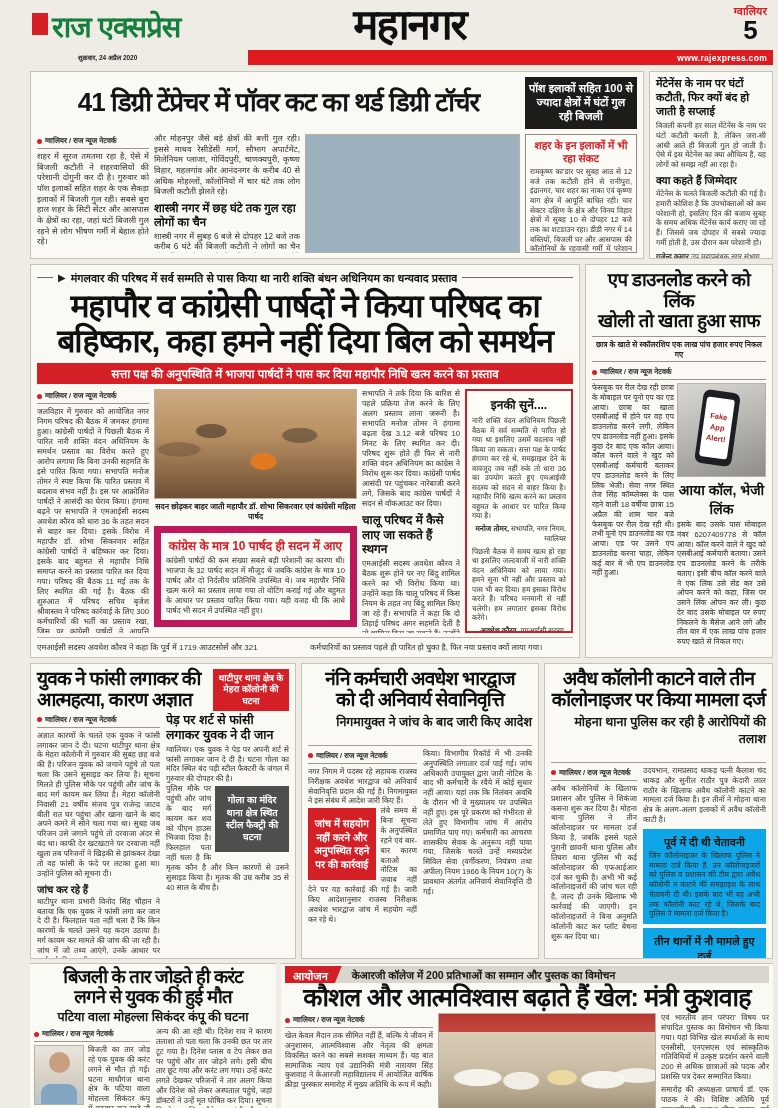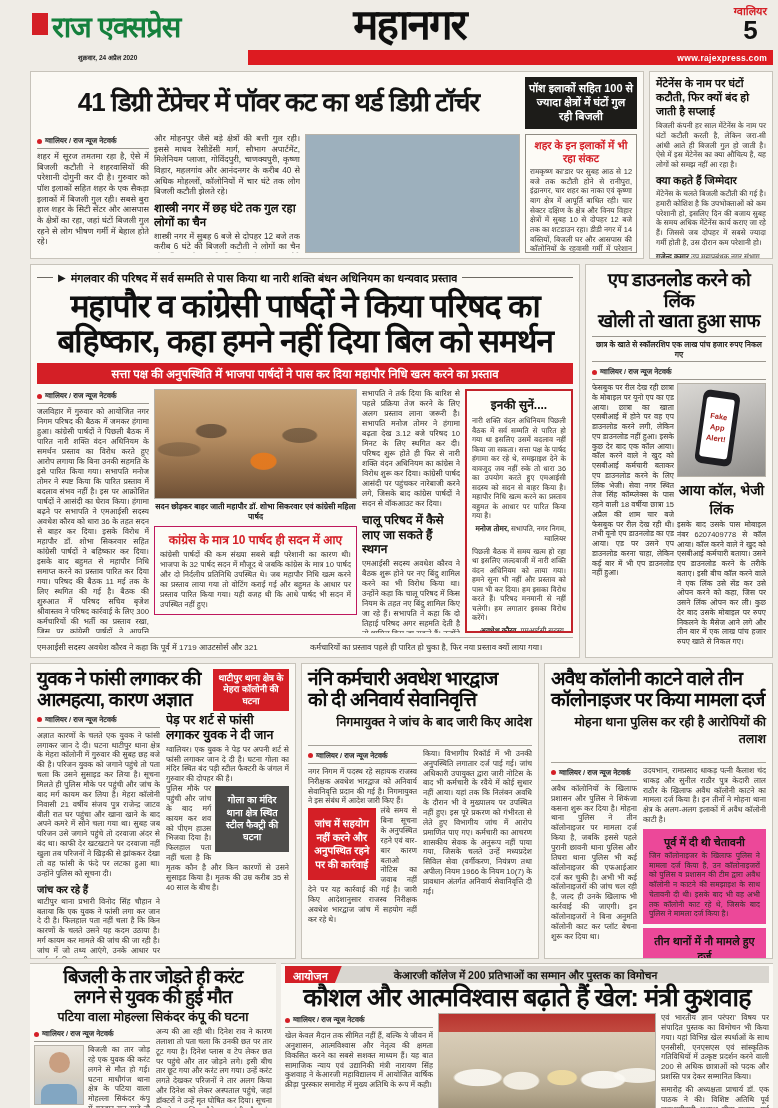--- a/index.html
+++ b/index.html
@@ -75,21 +75,21 @@
   .mp-grid { display:grid; grid-template-columns:112px 1fr 98px 108px; gap:5px; flex:1; overflow:hidden; }
   .mp-c1 .bt, .mp-c3 .bt { font-size:7.7px; }
   .ph-council { height:110px;
     background:
       radial-gradient(ellipse at 54% 66%, rgba(233,122,28,.9) 0 8%, transparent 9%),
       radial-gradient(ellipse at 28% 38%, rgba(42,32,26,.5) 0 7%, transparent 8%),
       radial-gradient(ellipse at 72% 42%, rgba(52,42,32,.45) 0 8%, transparent 9%),
       radial-gradient(ellipse at 12% 55%, rgba(90,70,50,.4) 0 8%, transparent 9%),
       linear-gradient(180deg,#cdab80 0%,#b78f63 42%,#8e6a47 76%,#6e5036 100%);
     background-color:#a8855e; }
-  .cong-box { border:1px solid #be185d; background:#fdfbf6; padding:4px 5px; margin-top:2px; }
+  .cong-box { border:7px solid #be185d; background:#fdfbf6; padding:4px 5px; margin-top:2px; }
   .cong-box h4 { color:#d41f26; font-size:12px; font-weight:bold; text-align:center; margin-bottom:2px; }
   .cong-box .bt { font-size:7.6px; }
   .mp-sub { font-size:12px; font-weight:bold; color:#14120e; line-height:1.2; margin:4px 0 2px; }
   .quote-box { border:2px solid #c2242b; background:#fffdf8; padding:5px; overflow:hidden; }
   .quote-box h4 { font-size:12px; font-weight:bold; text-align:center; margin-bottom:3px; color:#14120e; }
   .quote-box .bt { font-size:7.3px; }
   .q-by { font-size:7.2px; text-align:right; margin:2px 0 4px; }
   .q-by b { font-size:7.4px; }
   .mp-footer { display:flex; gap:10px; border-top:1px solid #b5b1a8; margin-top:4px; padding-top:3px; }
   .mp-footer span { flex:1; font-size:8px; color:#33302b; }
@@ -114,37 +114,37 @@
   .s3-right { flex:1; }
   .s3-headrow { display:flex; gap:5px; align-items:flex-start; margin-bottom:2px; }
   .s3-h { font-size:19px; font-weight:bold; color:#101010; line-height:1.08; letter-spacing:-.8px; flex:1; }
   .badge-red { width:76px; flex:none; background:#d41f26; color:#fff; font-size:9px; font-weight:bold; text-align:center; line-height:1.25; padding:4px 2px; }
   .s3-cols { display:flex; gap:6px; overflow:hidden; }
   .s3-cols .col { flex:1; }
   .s3-cols .bt { font-size:7.6px; }
   .minisub { font-size:10px; font-weight:bold; color:#14120e; margin:3px 0 1px; }
   .tree-head { font-size:12.5px; font-weight:bold; color:#12100d; line-height:1.2; margin-bottom:2px; }
   .badge-dark { float:right; width:60%; background:#4f4e4c; color:#fff; font-size:9.5px; font-weight:bold; text-align:center; line-height:1.3; padding:8px 4px; margin:2px 0 2px 4px; }
-  .s3-hc { font-size:19px; font-weight:bold; color:#101010; line-height:1.1; letter-spacing:-.8px; }
+  .s3-hc { font-size:19px; font-weight:bold; color:#101010; text-align:center; line-height:1.1; letter-spacing:-.8px; }
   .s3-deck { font-size:12.5px; font-weight:bold; text-align:right; color:#191712; border-bottom:1px solid #a5a199; padding:2px 0 15px; margin-bottom:3px; }
   .redbox-inline { float:left; width:62%; background:#d41f26; color:#fff; font-size:10px; font-weight:bold; text-align:center; line-height:1.35; padding:9px 5px; margin:2px 5px 2px 0; }
-  .pink-box { background:#ec4899; padding:5px 6px; margin-top:4px; }
+  .pink-box { background:#0ea5e9; padding:5px 6px; margin-top:4px; }
   .pink-box h4 { font-size:11px; font-weight:bold; text-align:center; color:#191712; margin-bottom:2px; }
   .pink-box .bt { font-size:7.5px; }
 
   
   .row-s4 { height:176px; }
   .s4-left { width:246px; flex:none; background:#fbf9f4; border-top:1px solid #c7c3ba; padding:3px 4px; overflow:hidden; position:relative; }
   .s4-right { flex:1; background:#fbf9f4; border-top:1px solid #c7c3ba; padding:2px 4px; overflow:hidden; position:relative; }
   .s4-h { font-size:18.5px; font-weight:bold; color:#101010; text-align:center; line-height:1.08; letter-spacing:-.8px; }
   .s4-deck { font-size:12.5px; font-weight:bold; text-align:center; color:#191712; margin:1px 0 2px; }
   .ph-portrait { width:50px; height:60px; float:left; margin:0 4px 2px 0; border:1px solid #b7b2a8; position:relative; background:linear-gradient(180deg,#eae5dc 0%,#d7d0c3 55%,#bac6ce 100%); }
   .ph-portrait::before { content:""; position:absolute; left:50%; top:11%; width:21px; height:21px; margin-left:-10.5px; border-radius:50%; background:#c99f81; }
   .ph-portrait::after { content:""; position:absolute; left:50%; bottom:0; width:36px; height:20px; margin-left:-18px; border-radius:9px 9px 0 0; background:#82a6c2; }
-  .event-striprow { display:flex; align-items:stretch; height:17px; margin-bottom:1px; background:#d9d6d0;gap:42px; }
+  .event-striprow { display:flex; align-items:stretch; height:17px; margin-bottom:1px; background:#d9d6d0; }
   .badge-ayojan { background:#d41f26; color:#fff; font-size:11px; font-weight:bold; padding:2px 14px 0 8px; clip-path:polygon(0 0, 100% 0, 88% 100%, 0 100%); }
   .event-strip { flex:1; font-size:10.5px; font-weight:bold; color:#191712; padding:2px 0 0 10px; }
   .ev-cols { display:flex; gap:5px; margin-top:2px; }
   .ev-c1 { width:148px; flex:none; }
   .ev-cols .bt { font-size:7.6px; }
   .ph-event { width:218px; flex:none; height:108px;
     background:
       radial-gradient(ellipse at 18% 60%, rgba(250,248,242,.92) 0 9%, transparent 10%),
       radial-gradient(ellipse at 38% 63%, rgba(246,242,232,.92) 0 9%, transparent 10%),
       radial-gradient(ellipse at 57% 60%, rgba(240,220,160,.9) 0 8%, transparent 9%),

